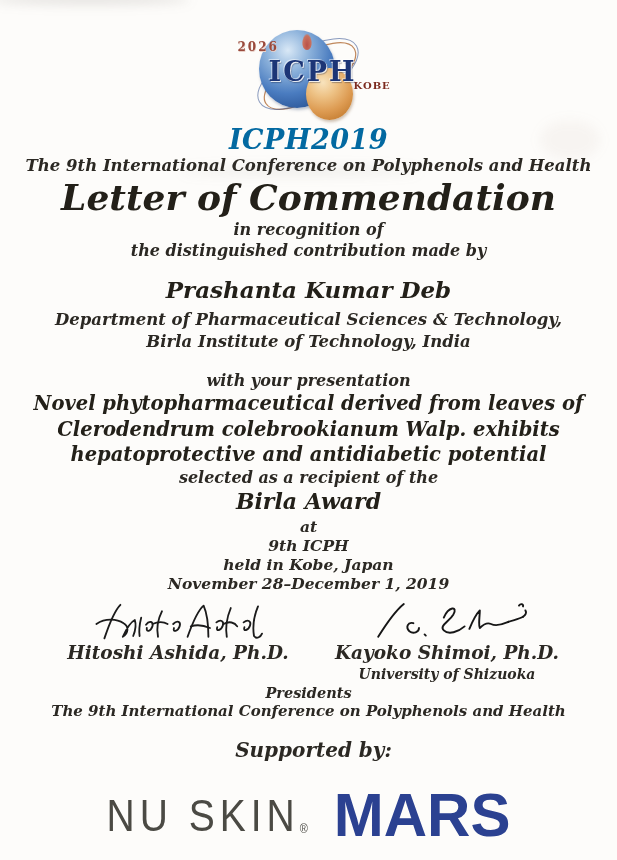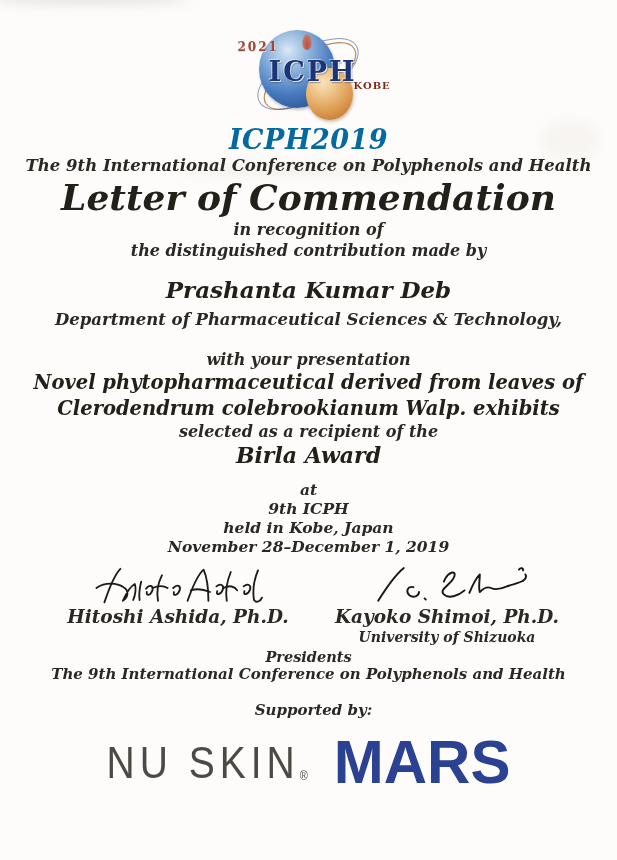--- a/index.html
+++ b/index.html
@@ -65,35 +65,35 @@
   .recog{font-size:16px;line-height:1.3;}
   .recog.first{margin-top:2px;}
   .rname{font-size:23px;line-height:1.25;margin-top:14px;color:#232019;}
   .aff{font-size:16.5px;line-height:1.28;}
   .aff.first{margin-top:5px;}
   .withpres{font-size:16px;line-height:1.3;margin-top:19px;}
   .ptitle{font-size:19.5px;line-height:1.3;color:#232019;}
   .selected{font-size:16px;line-height:1.25;margin-top:1px;}
   .travel{font-size:22px;line-height:1.2;color:#232019;}
   .venue{font-size:15.5px;line-height:1.22;}
-  .venue.at{margin-top:13px;text-align:center;}
+  .venue.at{margin-top:3px;text-align:center;}
 
   
   .sigrow{display:flex;justify-content:space-between;padding:0 44px 0 52px;margin-top:7px;}
   .sigcol{width:252px;text-align:center;font-style:italic;font-weight:bold;}
   .sigcol .sig{display:block;margin:0 auto;}
   .signame{font-size:18.5px;line-height:1.2;margin-top:-2px;}
   .siguni{font-size:14px;line-height:1.25;margin-top:1px;}
 
   .presidents{font-size:14.5px;line-height:1.2;margin-top:1px;}
   .conf2{font-size:15px;line-height:1.25;}
 
   
-  .supported{font-size:15px;line-height:1.3;margin-top:17px;padding-left:10px;}
-  .sponsors{display:flex;align-items:center;justify-content:center;gap:26px;margin-top:8px;}
+  .supported{font-size:20px;line-height:1.3;margin-top:17px;padding-left:10px;}
+  .sponsors{display:flex;align-items:center;justify-content:center;gap:26px;margin-top:18px;}
   .nuskin{
     font-family:"Liberation Sans",sans-serif;font-weight:400;
     font-size:39px;letter-spacing:5px;color:#4b4a44;
     transform:scaleY(1.12);font-style:normal;white-space:nowrap;
   }
   .nuskin .reg{font-size:11px;letter-spacing:0;vertical-align:-2px;}
   .mars{
     font-family:"Liberation Sans",sans-serif;font-weight:700;
     font-size:60px;letter-spacing:0px;color:#2b4191;
     transform:scaleY(1.02);font-style:normal;white-space:nowrap;
@@ -109,39 +109,41 @@
   <div class="smudge s3"></div>
 
   <div class="logo">
     <svg class="logo-swoosh" width="150" height="92" viewBox="0 0 150 92">
       <ellipse cx="76" cy="48" rx="52" ry="22" fill="none" stroke="#b06a34" stroke-width="1.2" transform="rotate(-32 76 48)" opacity=".8"></ellipse>
       <ellipse cx="74" cy="46" rx="56" ry="25" fill="none" stroke="#3d5a96" stroke-width="1" transform="rotate(-30 74 46)" opacity=".6"></ellipse>
     </svg>
     <div class="sphere blue"></div>
     <div class="sphere orange"></div>
     <div class="logo-mark"></div>
-    <div class="logo-year">2021</div>
+    <div class="logo-year">2026</div>
     <div class="logo-acronym">ICPH</div>
     <div class="logo-city">KOBE</div>
   </div>
 
   <div class="c code">ICPH2019</div>
   <div class="c confname">The 9th International Conference on Polyphenols and Health</div>
   <div class="c maintitle">Letter of Commendation</div>
 
   <div class="c recog first">in recognition of</div>
   <div class="c recog">the distinguished contribution made by</div>
 
   <div class="c rname">Prashanta Kumar Deb</div>
   <div class="c aff first">Department of Pharmaceutical Sciences &amp; Technology,</div>
+  <div class="c aff">Birla Institute of Technology, India</div>
 
   <div class="c withpres">with your presentation</div>
   <div class="c ptitle">
     <div>Novel phytopharmaceutical derived from leaves of</div>
     <div>Clerodendrum colebrookianum Walp. exhibits</div>
+    <div>hepatoprotective and antidiabetic potential</div>
   </div>
 
   <div class="c selected">selected as a recipient of the</div>
   <div class="c travel">Birla Award</div>
 
   <div class="c venue at">at</div>
   <div class="c venue">9th ICPH</div>
   <div class="c venue">held in Kobe, Japan</div>
   <div class="c venue">November 28–December 1, 2019</div>
 

